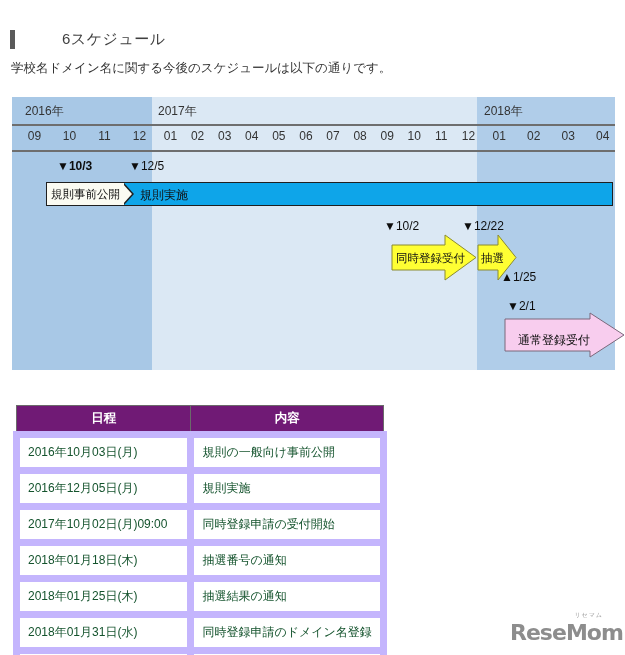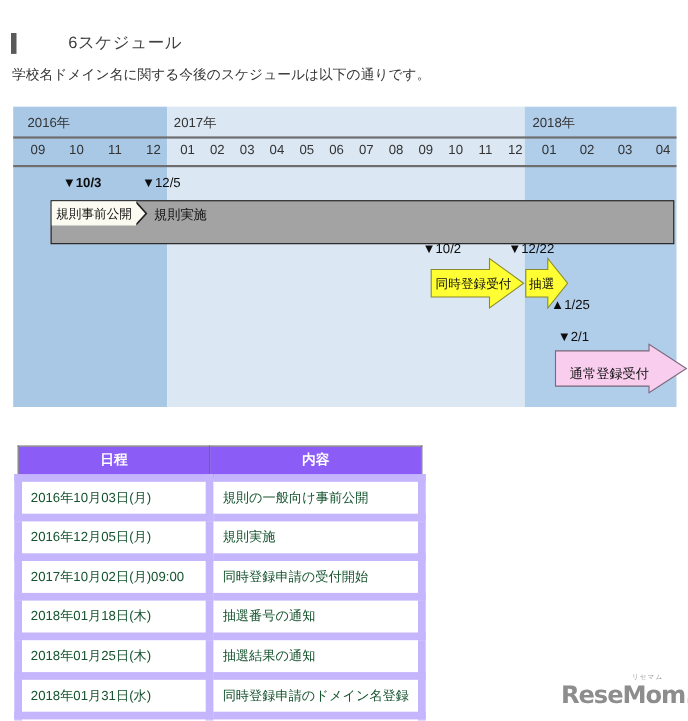--- a/index.html
+++ b/index.html
@@ -25,22 +25,22 @@
   .mrow { position:absolute; top:32px; height:18px; display:flex; }
   .mr16 { left:0;     width:140px; } .mr17 { left:140px; width:325px; } .mr18 { left:465px; width:138px; }
   .mrow span { flex:1; text-align:center; font-size:12px; color:#333;margin-left:10px; }
 
   .cbody { position:absolute; left:0; top:56px; width:603px; height:217px; }
   .mk { position:absolute; font-size:12px; color:#0d0d0d; white-space:nowrap; }
   .mk1 { left:45px;  top:6px;font-weight:bold;   } .mk2 { left:117px; top:6px; }
   .mk3 { left:372px; top:66px;  } .mk4 { left:450px; top:66px; }
   .mk5 { left:489px; top:117px; } .mk6 { left:495px; top:146px; }
 
-  .bar1 { position:absolute; left:34px; top:29px; width:567px; height:40px;
-          background:#a3a3a3; border:1px solid #1f1f1f; box-sizing:border-box; }
+  .bar1 { position:absolute; left:34px; top:29px; width:567px; height:24px;
+          background:#0ea5e9; border:1px solid #1f1f1f; box-sizing:border-box; }
   .seg1 { position:absolute; left:0; top:0; width:77px; height:22px; background:#fbfbf2; }
   .chevB { position:absolute; left:77px; top:0; width:0; height:0;
            border-top:11px solid transparent; border-bottom:11px solid transparent;
            border-left:10px solid #1f1f1f; }
   .chevW { position:absolute; left:75px; top:0; width:0; height:0;
            border-top:11px solid transparent; border-bottom:11px solid transparent;
            border-left:10px solid #fbfbf2; }
   .seg1-label { position:absolute; left:4px; top:4px; font-size:11.5px; color:#111; white-space:nowrap; }
   .bar1-label2 { position:absolute; left:93px; top:4px; font-size:12px; color:#111; white-space:nowrap; }
 
@@ -49,21 +49,21 @@
   .a2 { left:466px; top:81px;  width:39px;  height:47px; }
   .a3 { left:493px; top:159px; width:120px; height:46px; }
   .arrow svg { display:block; width:100%; height:100%; overflow:visible; }
   .alabel { position:absolute; font-size:11.5px; color:#111; white-space:nowrap; }
   .a1 .alabel { left:4px;  top:17px; }
   .a2 .alabel { left:3px;  top:17px; }
   .a3 .alabel { left:13px; top:20px; font-size:12px; }
 
   
   .sched-table { position:absolute; left:13px; top:405px; border-collapse:collapse; }
-  .sched-table th { background:#8b5cf6; color:#fff; font-size:12.5px; font-weight:bold;
+  .sched-table th { background:#701a75; color:#fff; font-size:12.5px; font-weight:bold;
                     height:25px; padding:0; border:1px solid #6a6a6a; }
   .sched-table th + th { border-left:1px solid #fff; }
   .th-date { width:166px; } .th-desc { width:179px; }
   .sched-table td { border:7px solid #c4b5fd; font-size:12px; color:#14532d;
                     padding:6px 8px; white-space:nowrap; }
 
   
   .logo { position:absolute; left:510px; top:611px; width:108px; }
   .logo-ruby { text-align:right; padding-right:15px; font-size:6px; letter-spacing:1px; color:#9a9a9a; }
   .logo-word { font-size:22px; font-weight:bold; color:#8d8d8d; letter-spacing:-1px;

